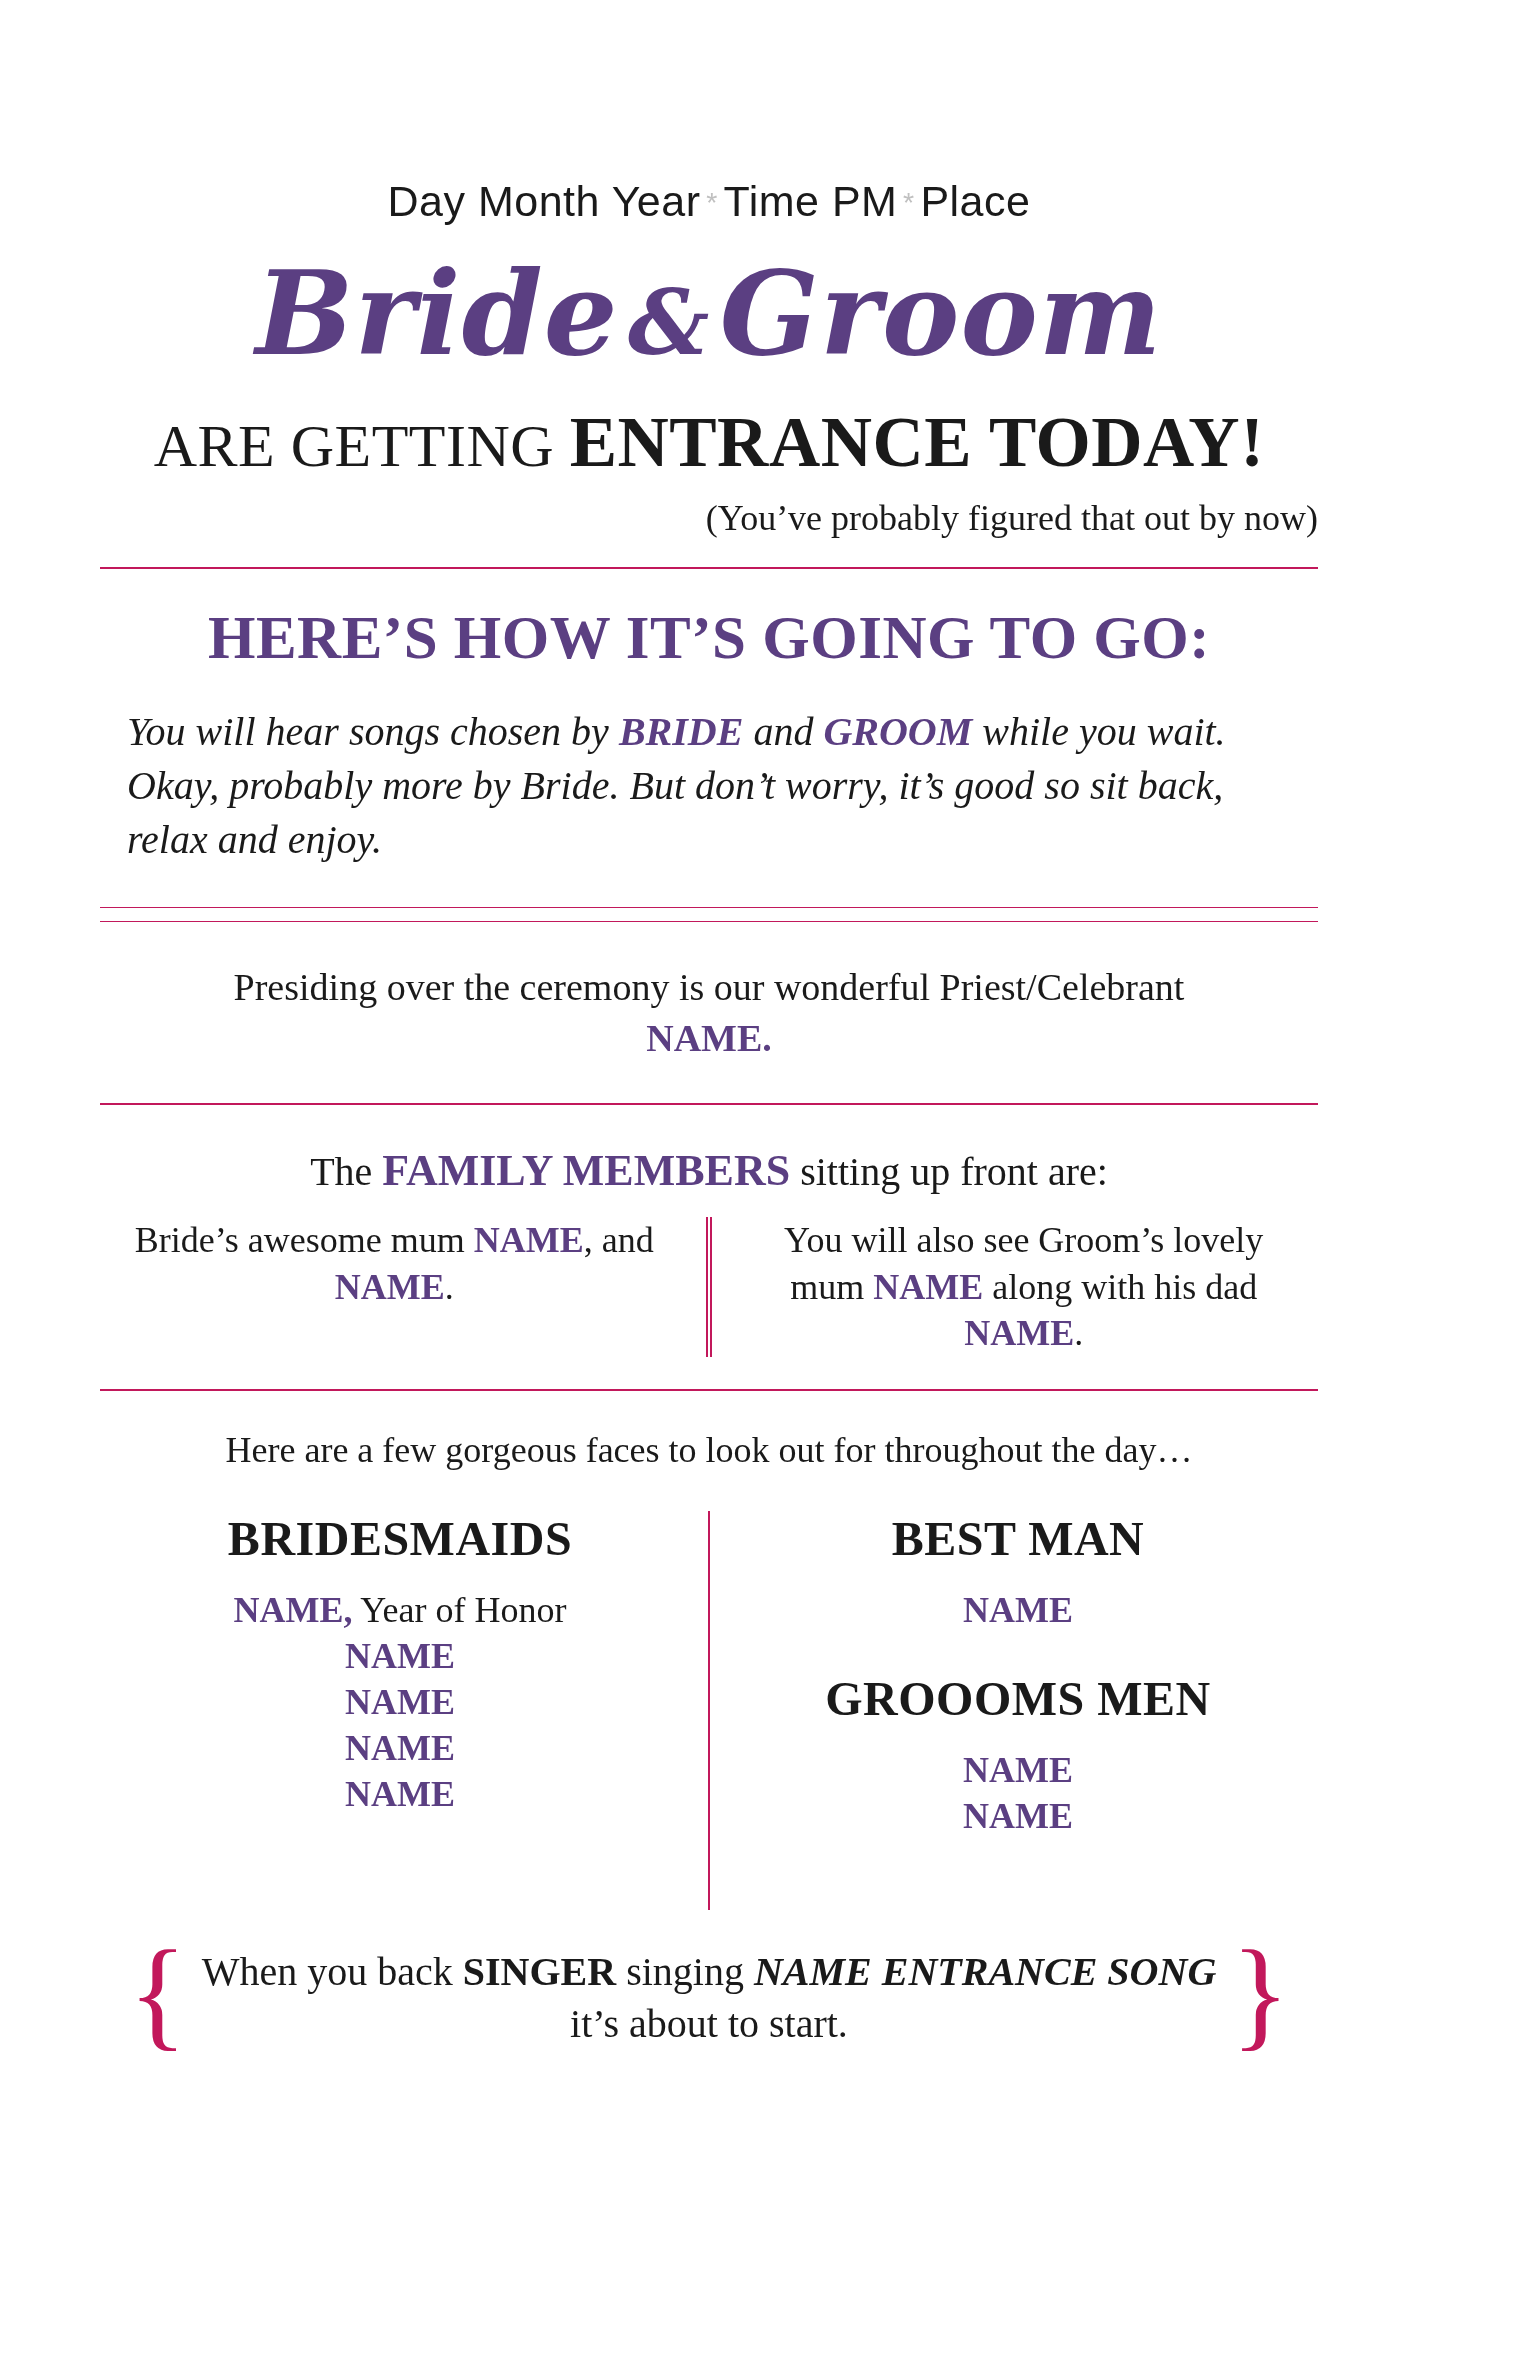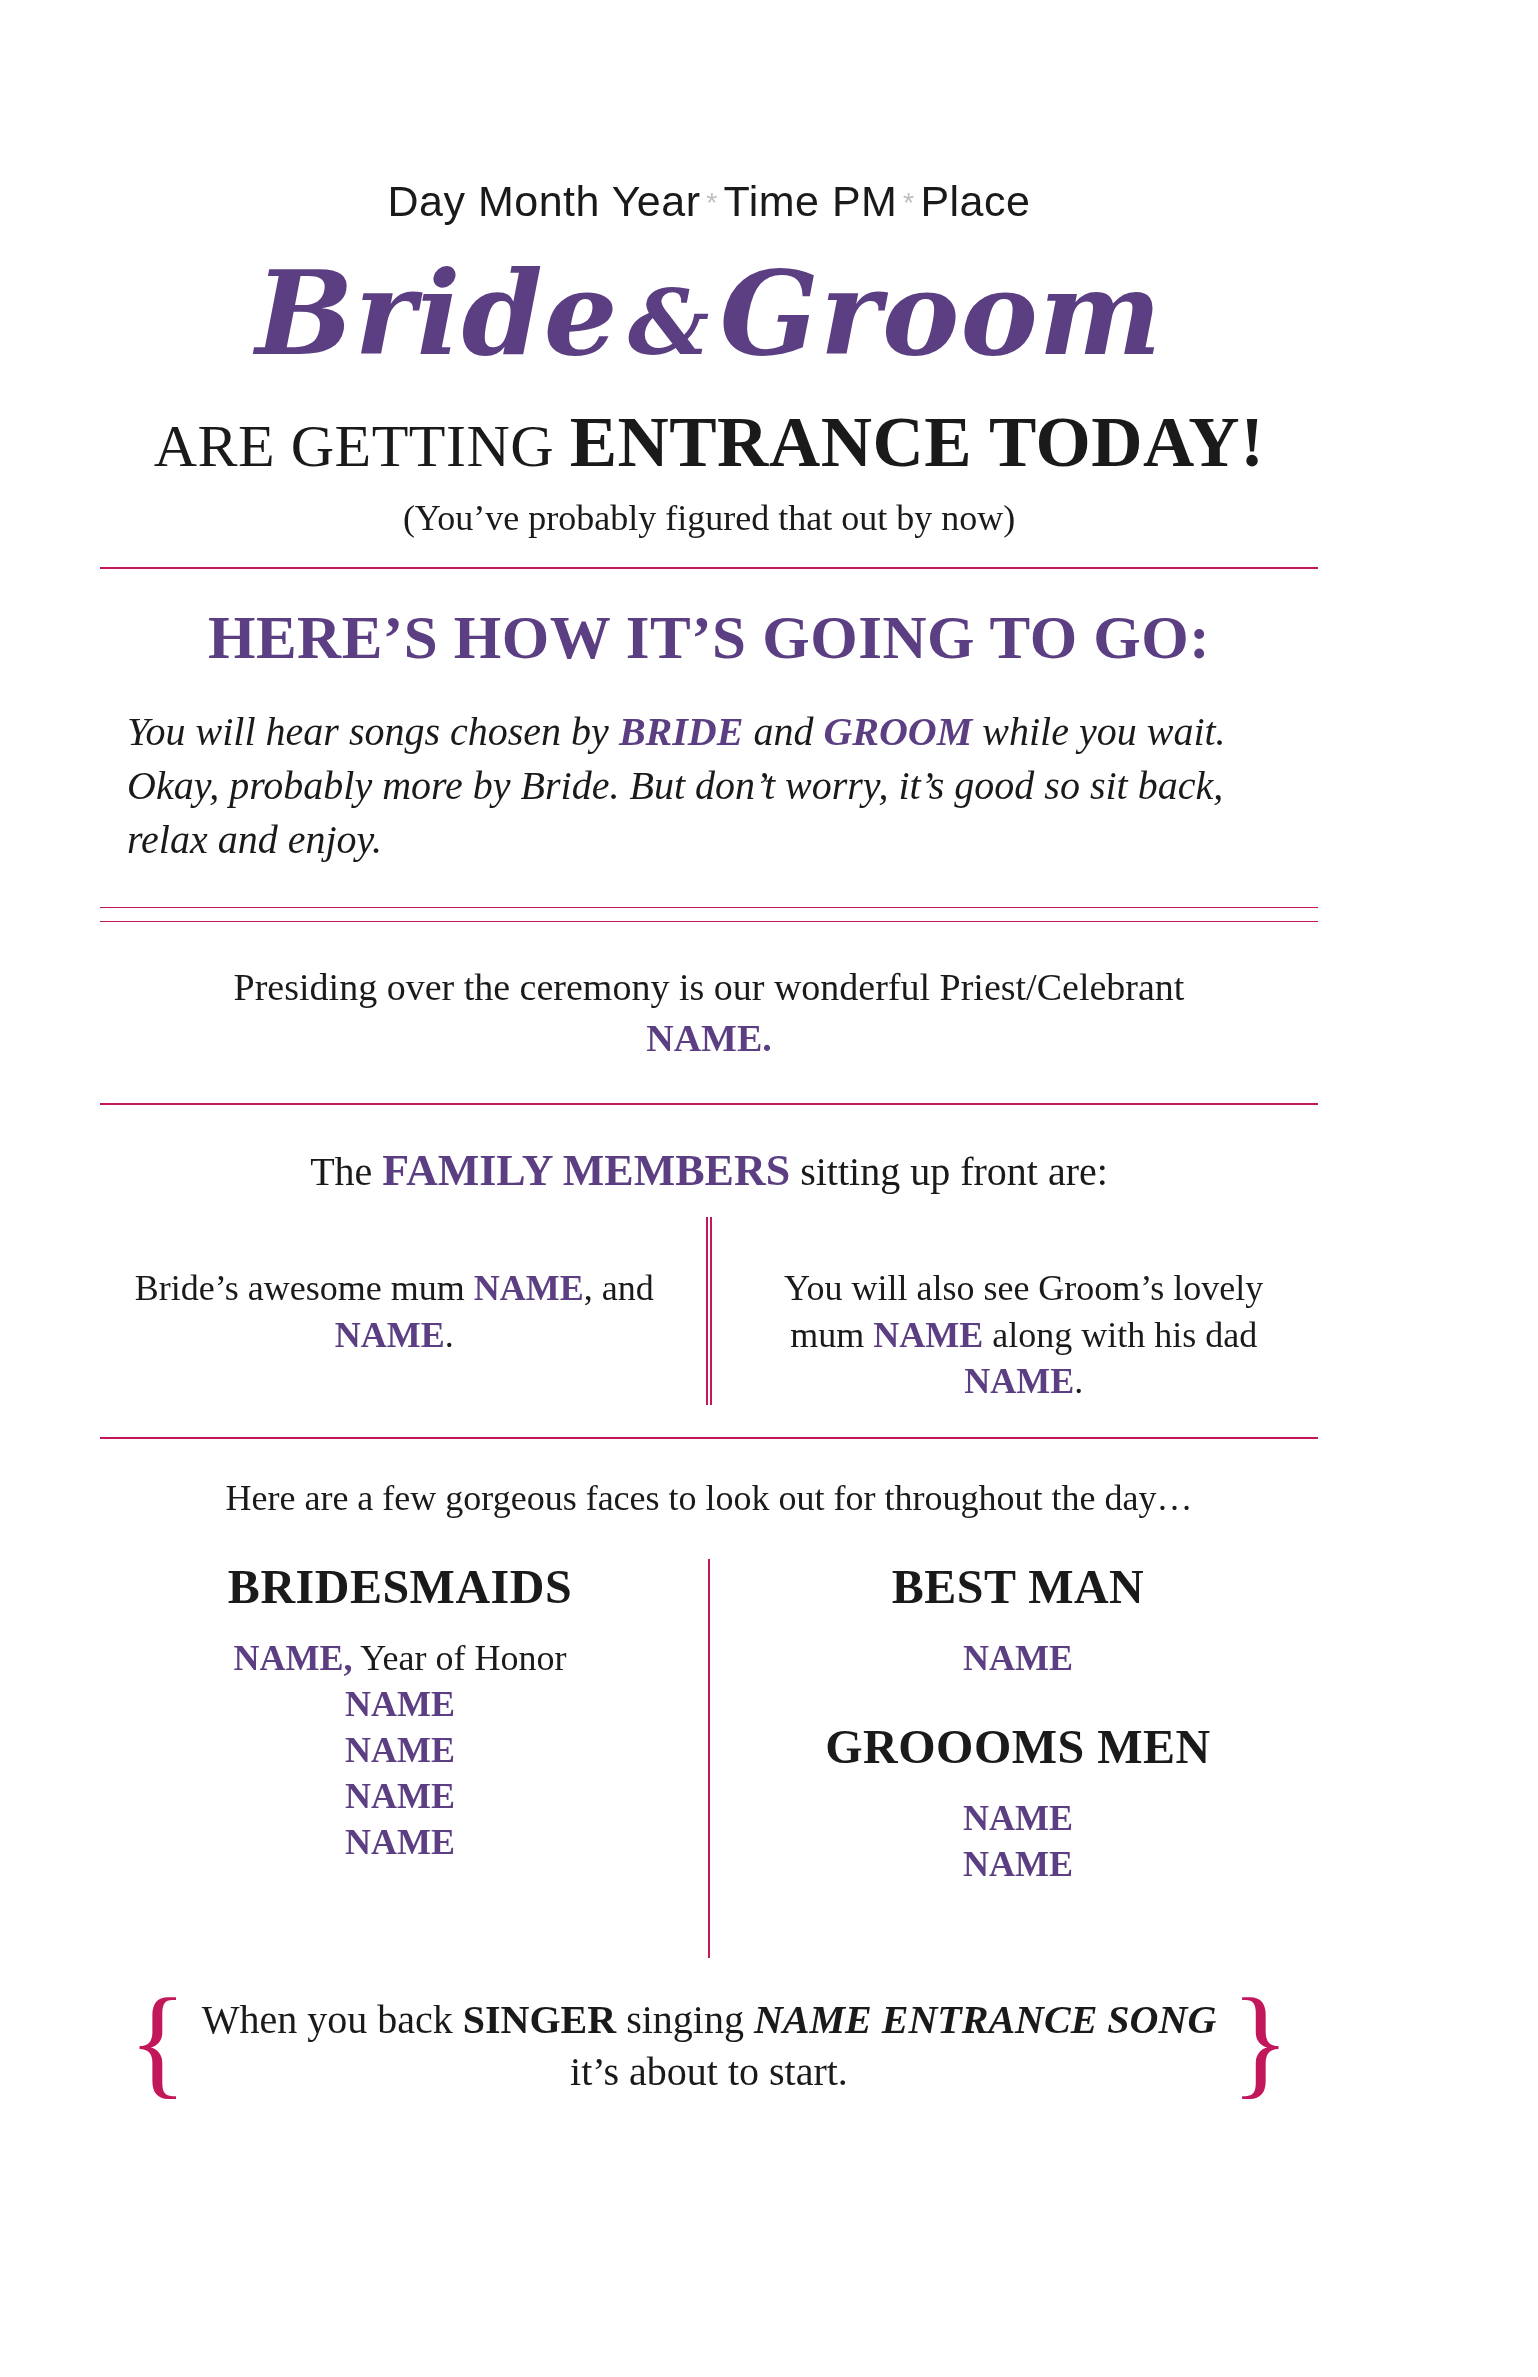--- a/index.html
+++ b/index.html
@@ -65,21 +65,21 @@
     font-size: 60px;
     letter-spacing: 0.5px;
   }
   .married .big {
     font-size: 71px;
     font-weight: bold;
     letter-spacing: 0.5px;
   }
 
   .subtitle {
-    text-align: center;
+    text-align: right;
     font-size: 36px;
     margin-top: 21px;
     line-height: 1.1;
   }
 
   
   .rule {
     border: 0;
     border-top: 2.9px solid #c2185b;
     margin: 0;
@@ -133,21 +133,20 @@
     margin-top: 21px;
     align-items: stretch;
   }
   .family-col {
     flex: 1;
     text-align: center;
     font-size: 36px;
     line-height: 1.3;
     padding: 0 15px;
     box-sizing: border-box;
-    margin-top: 48px;
   }
   .col-divider {
     width: 0;
     border-left: 2.9px solid #c2185b;
     border-right: 2.9px solid #c2185b;
     margin: 0 17px;
     width: 6.7px;
     box-sizing: border-box;
     background: transparent;
   }

